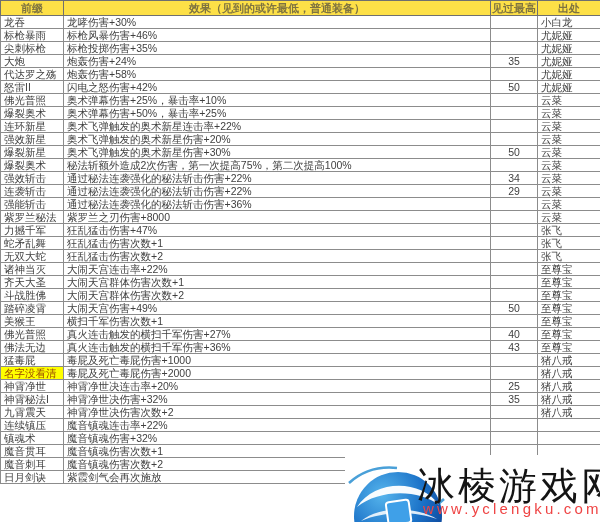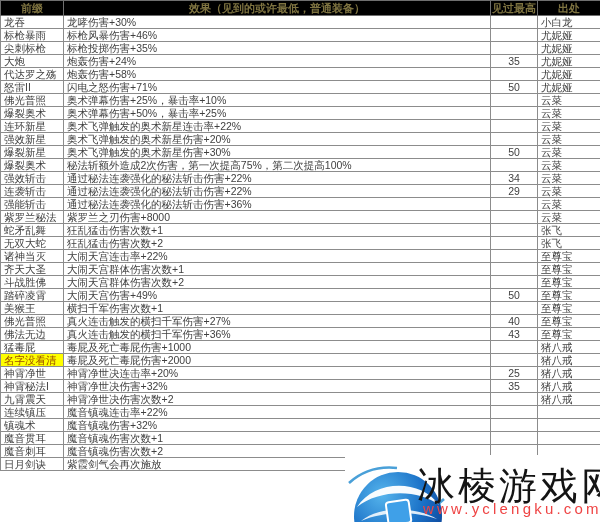--- a/index.html
+++ b/index.html
@@ -7,21 +7,21 @@
   .screen {
     position:relative; width:600px; height:522px; background:#ffffff;
     overflow:hidden; font-family:"Liberation Sans","DejaVu Sans",sans-serif;
   }
   table.grid { border-collapse:collapse; table-layout:fixed; width:600px; }
   col.c-prefix { width:63px; }
   col.c-effect { width:427px; }
   col.c-max    { width:47px; }
   col.c-source { width:63px; }
   th {
-    background:#000000; color:#7e7340; font-size:11px; font-weight:bold;
+    background:#fde047; color:#7e7340; font-size:11px; font-weight:bold;
     height:15px; line-height:14px; border:1px solid #6f6f6f; text-align:center;
     white-space:nowrap; overflow:hidden;
   }
   td {
     height:13px; line-height:12px; font-size:10.5px; color:#3f3f3f;
     border:1px solid #8c8c8c; padding:0 3px; white-space:nowrap; overflow:hidden;
   }
   td.max { text-align:center; padding:0; }
   td.hl { background:#ffff00; color:#9a4a00; }
   .watermark {
@@ -84,21 +84,21 @@
           <td>尤妮娅</td>
         </tr>
         <tr>
           <td>代达罗之殇</td>
           <td>炮轰伤害+58%</td>
           <td class="max"></td>
           <td>尤妮娅</td>
         </tr>
         <tr>
           <td>怒雷II</td>
-          <td>闪电之怒伤害+71%</td>
+          <td>闪电之怒伤害+42%</td>
           <td class="max">50</td>
           <td>尤妮娅</td>
         </tr>
         <tr>
           <td>佛光普照</td>
           <td>奥术弹幕伤害+25%，暴击率+10%</td>
           <td class="max"></td>
           <td>云菜</td>
         </tr>
         <tr>
@@ -147,20 +147,26 @@
           <td>强能斩击</td>
           <td>通过秘法连袭强化的秘法斩击伤害+36%</td>
           <td class="max"></td>
           <td>云菜</td>
         </tr>
         <tr>
           <td>紫罗兰秘法</td>
           <td>紫罗兰之刃伤害+8000</td>
           <td class="max"></td>
           <td>云菜</td>
+        </tr>
+        <tr>
+          <td>力撼千军</td>
+          <td>狂乱猛击伤害+47%</td>
+          <td class="max"></td>
+          <td>张飞</td>
         </tr>
         <tr>
           <td>蛇矛乱舞</td>
           <td>狂乱猛击伤害次数+1</td>
           <td class="max"></td>
           <td>张飞</td>
         </tr>
         <tr>
           <td>无双大蛇</td>
           <td>狂乱猛击伤害次数+2</td>

